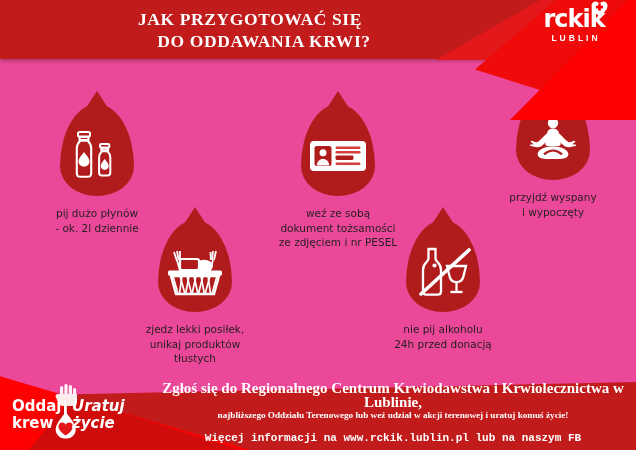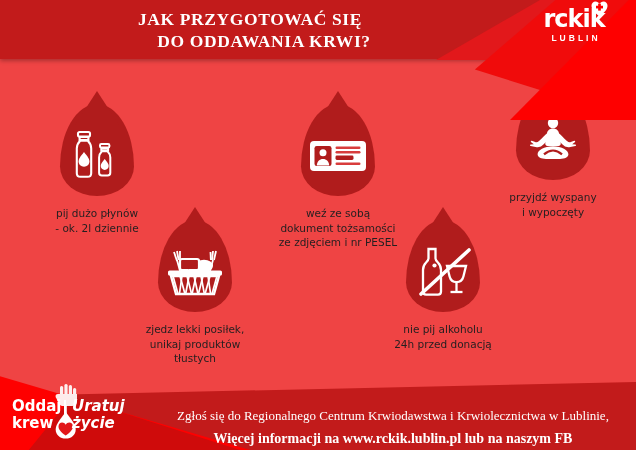--- a/index.html
+++ b/index.html
@@ -6,21 +6,21 @@
   body{
     width:636px;height:450px;
     background:#ffffff;
     font-family:"Liberation Sans", sans-serif;
     overflow:hidden;
     position:relative;
   }
   #poster{
     position:relative;
     width:636px;height:450px;
-    background:#ef4444;
+    background:#ec4899;
     overflow:hidden;
   }
 
   
   .header-band{
     position:absolute;left:0;top:0;width:636px;height:59px;
     background:#c21b1b;
     z-index:2;
   }
   .header-band.shadow{
@@ -142,23 +142,23 @@
     background:#a81414;
     clip-path:polygon(30% 24%, 100% 100%, 12% 100%);
     z-index:5;
     opacity:.55;
   }
   .footer-text{
     position:absolute;left:150px;bottom:5px;width:486px;
     text-align:center;color:#ffffff;z-index:8;
     font-family:"Liberation Serif", serif;
   }
-  .ft-l1{font-size:13px;font-weight:normal;line-height:13.5px;display:block;}
+  .ft-l1{font-size:15px;font-weight:bold;line-height:13.5px;display:block;}
   .ft-l2{font-size:9.2px;font-weight:bold;line-height:13.5px;display:block;}
-  .ft-l3{font-size:14px;font-weight:bold;line-height:13.5px;display:block;margin-top:9px;}
+  .ft-l3{font-size:11px;font-weight:bold;line-height:13.5px;display:block;margin-top:9px;font-family:Liberation Mono, monospace;}
 
   
   .logo-oddaj{
     position:absolute;left:6px;bottom:6px;width:118px;height:62px;z-index:9;
   }
   .ok-text{
     position:absolute;left:0;top:16px;width:118px;
     color:#fff;font-weight:bold;font-size:15px;line-height:17px;
     font-family:"DejaVu Sans", sans-serif;
   }
@@ -371,16 +371,17 @@
       </span>
       <span class="ok-row">
         <span class="ok-a">krew</span>
         <span class="ok-b">życie</span>
       </span>
     </div>
   </div>
 
   <div class="footer-text">
     <span class="ft-l1">Zgłoś się do Regionalnego Centrum Krwiodawstwa i Krwiolecznictwa w Lublinie,</span>
+    <span class="ft-l2">najbliższego Oddziału Terenowego lub weź udział w akcji terenowej i uratuj komuś życie!</span>
     <span class="ft-l3">Więcej informacji na www.rckik.lublin.pl lub na naszym FB</span>
   </div>
 
 </div>
 
 </body></html>

